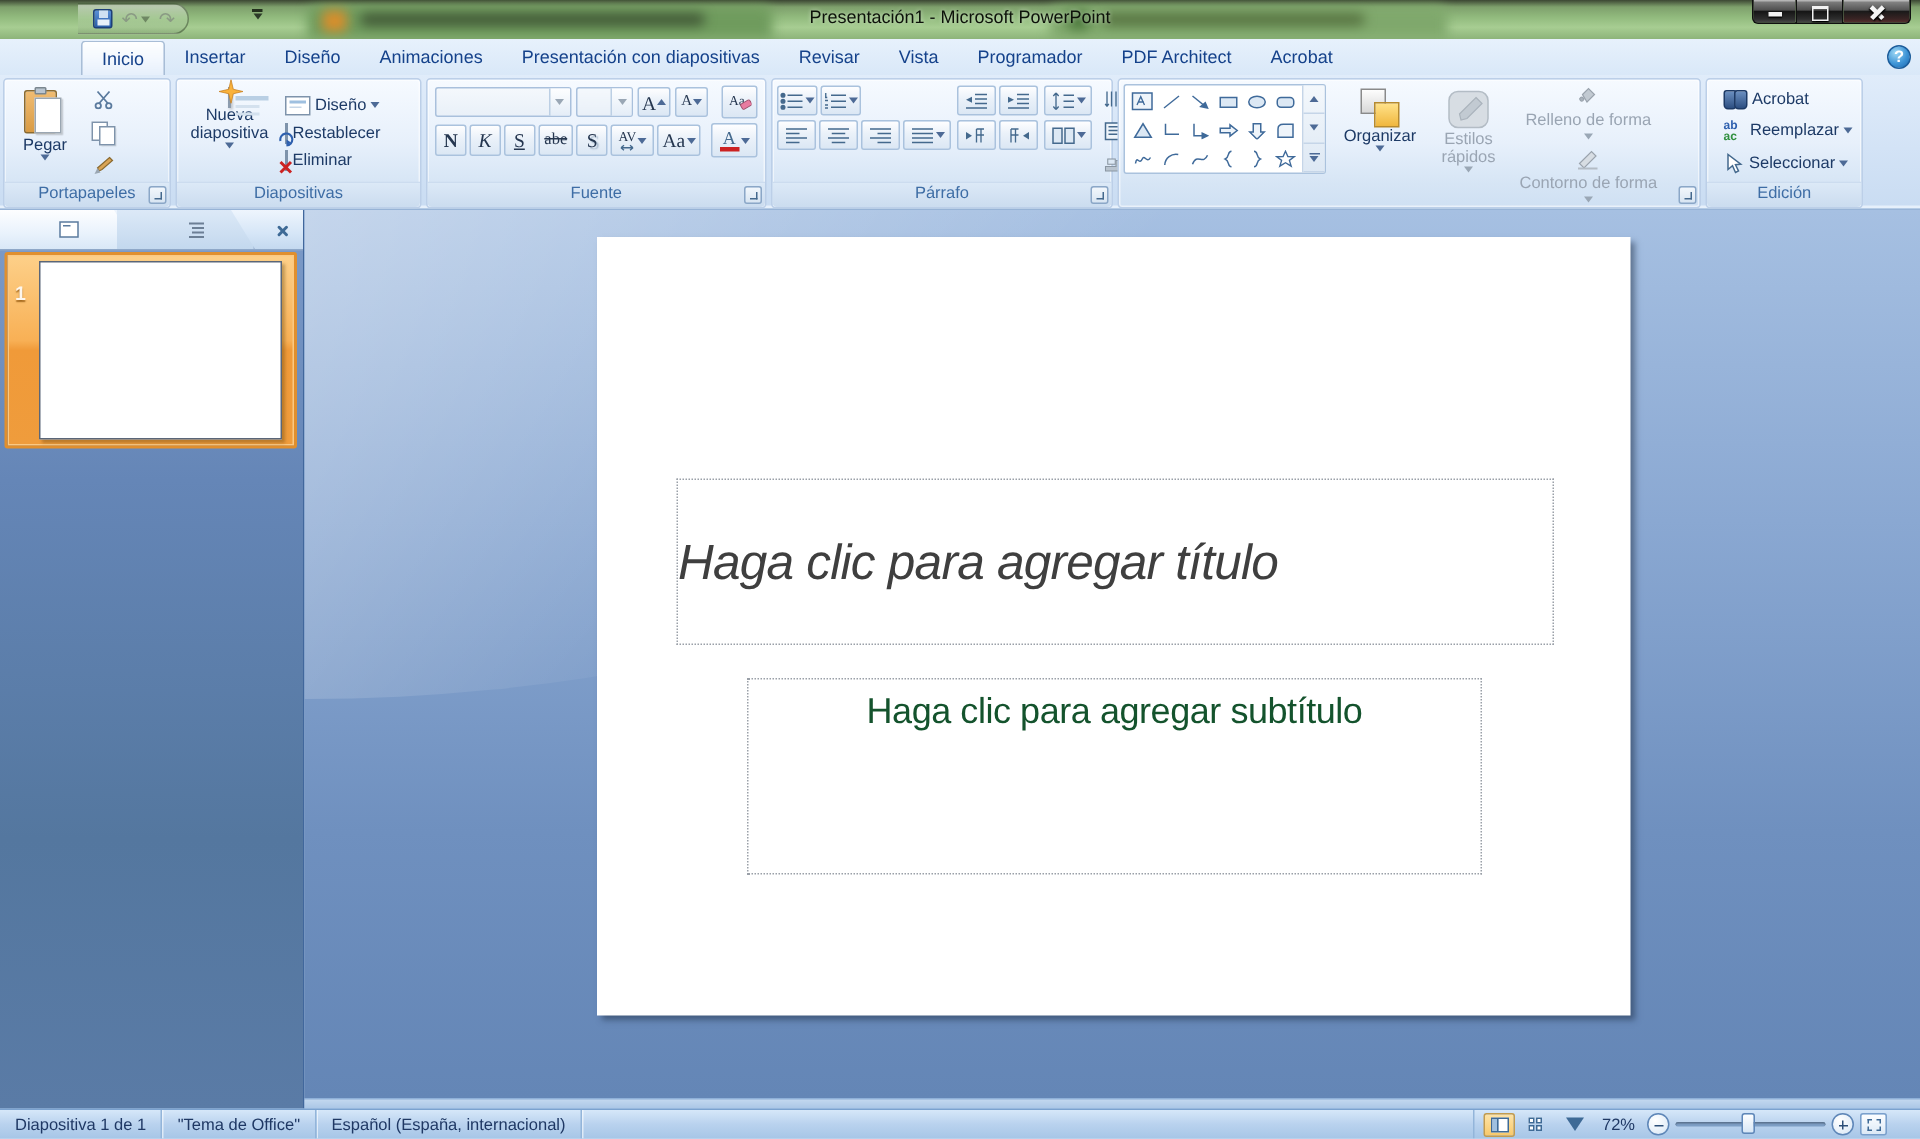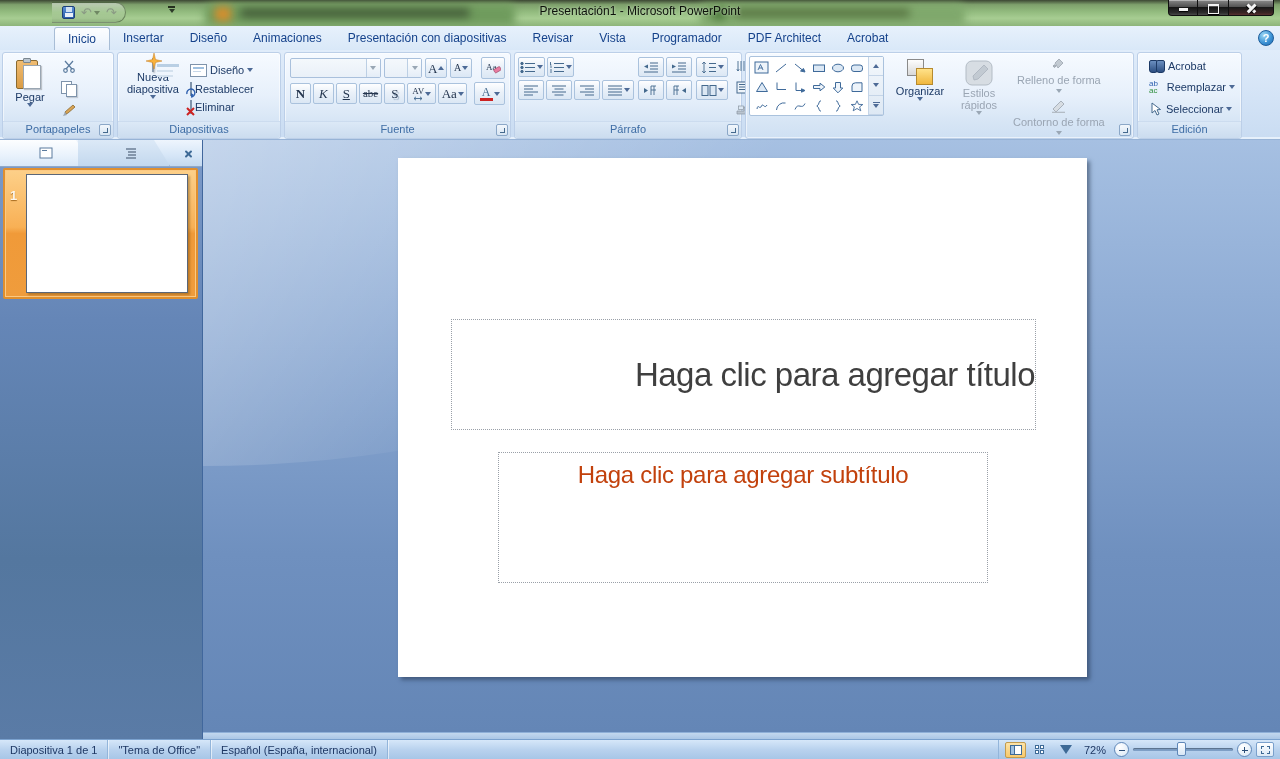--- a/index.html
+++ b/index.html
@@ -95,21 +95,21 @@
   .ico-arrange{position:relative;width:26px;height:26px;}
   .ico-arrange::before{content:"";position:absolute;left:0;top:0;width:15px;height:15px;background:linear-gradient(#fdfdfd,#d8d8d8);border:1px solid #8a8a8a;}
   .ico-arrange::after{content:"";position:absolute;left:9px;top:9px;width:15px;height:15px;background:linear-gradient(#ffe28a,#f0b73e);border:1px solid #b68a2e;}
   .gray-txt{color:#9aa5b3 !important;flex-direction:column;}
 
   
   .ico-binoc{position:relative;width:16px;height:12px;}
   .ico-binoc::before,.ico-binoc::after{content:"";position:absolute;top:0;width:7px;height:11px;background:linear-gradient(#6b8fc0,#2d4f82);border:1px solid #1d3a66;border-radius:2px 2px 3px 3px;}
   .ico-binoc::before{left:0;}
   .ico-binoc::after{right:0;}
-  .replace-ico{display:flex;flex-direction:column;font-size:8px;line-height:7px;font-weight:normal;width:16px;}
+  .replace-ico{display:flex;flex-direction:column;font-size:8px;line-height:7px;font-weight:bold;width:16px;}
   .replace-ico .t1{color:#2d5fae;}
   .replace-ico .t2{color:#2f8f3e;}
 
   
   .main{flex:1;display:flex;min-height:0;}
   .leftpane{width:203px;flex:none;display:flex;flex-direction:column;background:linear-gradient(180deg,#7e9cc9 0%,#6586b7 30%,#54779f 70%,#5a7ba6 100%);border-right:1px solid #41679c;}
   .ptabs{height:27px;flex:none;background:linear-gradient(#eef5fd,#d6e6f7 60%,#c4d9ef);display:flex;align-items:stretch;position:relative;border-bottom:1px solid #8fa8c8;}
   .ptab{width:92px;display:flex;align-items:center;justify-content:center;clip-path:polygon(0 0,calc(100% - 16px) 0,100% 100%,0 100%);border-right:1px solid #9db4d2;}
   .ptab.sel{background:linear-gradient(#fdfeff,#e9f2fc 60%,#d9e8f7);}
   .ptab.unsel{background:linear-gradient(#dcE9f7,#c3d8ee);margin-left:-14px;padding-left:14px;}
@@ -120,31 +120,31 @@
   .thumb-wrap{margin:1px 4px 0 3px;position:relative;height:131px;flex:none;
     background:linear-gradient(180deg,#fdd089 0%,#f8b055 45%,#f09a39 50%,#ef9c3c 100%);
     border:2px solid #e08f2e;border-radius:2px;box-shadow:inset 0 0 0 1px #fbc983;}
   .thumb-num{position:absolute;left:5px;top:18px;font-size:13px;font-weight:bold;color:#fdf6ec;text-shadow:0 1px 1px #a66a1e;}
   .thumb-slide{position:absolute;left:21px;top:4px;width:162px;height:119px;background:#fff;border:1px solid #5a6678;box-shadow:2px 2px 2px rgba(90,60,10,.35);}
   .rightcol{flex:1;display:flex;flex-direction:column;min-width:0;}
   .editor{flex:1;position:relative;background:linear-gradient(180deg,#a6c0e2 0%,#8aa8d2 35%,#6f90bf 70%,#6486b6 100%);overflow:hidden;}
   .editor::before{content:"";position:absolute;left:0;top:0;width:60%;height:55%;background:linear-gradient(135deg,rgba(255,255,255,.35),rgba(255,255,255,0) 60%);border-bottom-right-radius:100% 100%;}
   .slide{position:absolute;left:195px;top:18px;width:689px;height:519px;background:#fff;box-shadow:3px 3px 4px rgba(30,45,70,.5);}
   .ph{position:absolute;border:1px dotted #9aa0a8;}
-  .ph-title{left:53px;top:161px;width:585px;height:111px;display:flex;align-items:center;justify-content:flex-end;}
+  .ph-title{left:53px;top:161px;width:585px;height:111px;display:flex;align-items:center;justify-content:flex-start;font-style:italic;}
   .ph-title span{font-size:33px;color:#3f3f3f;letter-spacing:-.5px;}
   .ph-sub{left:100px;top:294px;width:490px;height:131px;display:flex;justify-content:center;}
-  .ph-sub span{font-size:24px;color:#c2410c;margin-top:8px;letter-spacing:-.3px;}
+  .ph-sub span{font-size:24px;color:#14532d;margin-top:8px;letter-spacing:-.3px;}
   .splitter{height:7px;flex:none;background:linear-gradient(#c3d8ef,#aac6e6);border-top:1px solid #8fb0d8;}
   .notes{height:41px;flex:none;background:#fff;border-top:1px solid #7da7d9;border-bottom:2px solid #9dbfe4;padding:6px 0 0 8px;font-size:13px;color:#000;}
 
   
   .statusbar{height:20px;flex:none;background:linear-gradient(#d6e7f9,#b9d2ee 50%,#a7c6e7);border-top:1px solid #7ba2cf;display:flex;align-items:stretch;font-size:11px;color:#1f3864;}
   .seg{display:flex;align-items:center;padding:0 10px;border-right:1px solid #93b5da;box-shadow:1px 0 0 rgba(255,255,255,.6);}
-  .sb-right{margin-left:auto;display:flex;align-items:center;gap:4px;padding-right:6px;border-left:1px solid #93b5da;padding-left:6px;}
+  .sb-right{margin-left:auto;display:flex;align-items:center;gap:4px;padding-right:22px;border-left:1px solid #93b5da;padding-left:6px;}
   .vbtn{width:21px;height:16px;border:1px solid transparent;border-radius:2px;display:flex;align-items:center;justify-content:center;}
   .vbtn.sel{background:linear-gradient(#fde3a7,#f8c96b);border-color:#c29b4e;}
   .ico-normal{width:12px;height:10px;border:1px solid #3e6a96;position:relative;background:#fff;}
   .ico-normal::before{content:"";position:absolute;left:0;top:0;bottom:0;width:3px;background:#9fc0e0;border-right:1px solid #3e6a96;}
   .ico-sorter{width:11px;height:10px;display:grid;grid-template-columns:4px 4px;grid-template-rows:4px 4px;gap:1px;}
   .ico-sorter i{background:#fff;border:1px solid #3e6a96;}
   .ico-show{width:0;height:0;border-left:6px solid transparent;border-right:6px solid transparent;border-top:9px solid #3e6a96;position:relative;}
   .zoomlbl{min-width:30px;text-align:center;}
   .zbtn{width:15px;height:15px;border-radius:50%;border:1px solid #5f87b8;background:radial-gradient(circle at 35% 30%,#ffffff,#d7e6f5);position:relative;}
   .zbtn::before{content:"";position:absolute;left:3.5px;top:6.5px;width:6px;height:1.6px;background:#2c4e78;}

